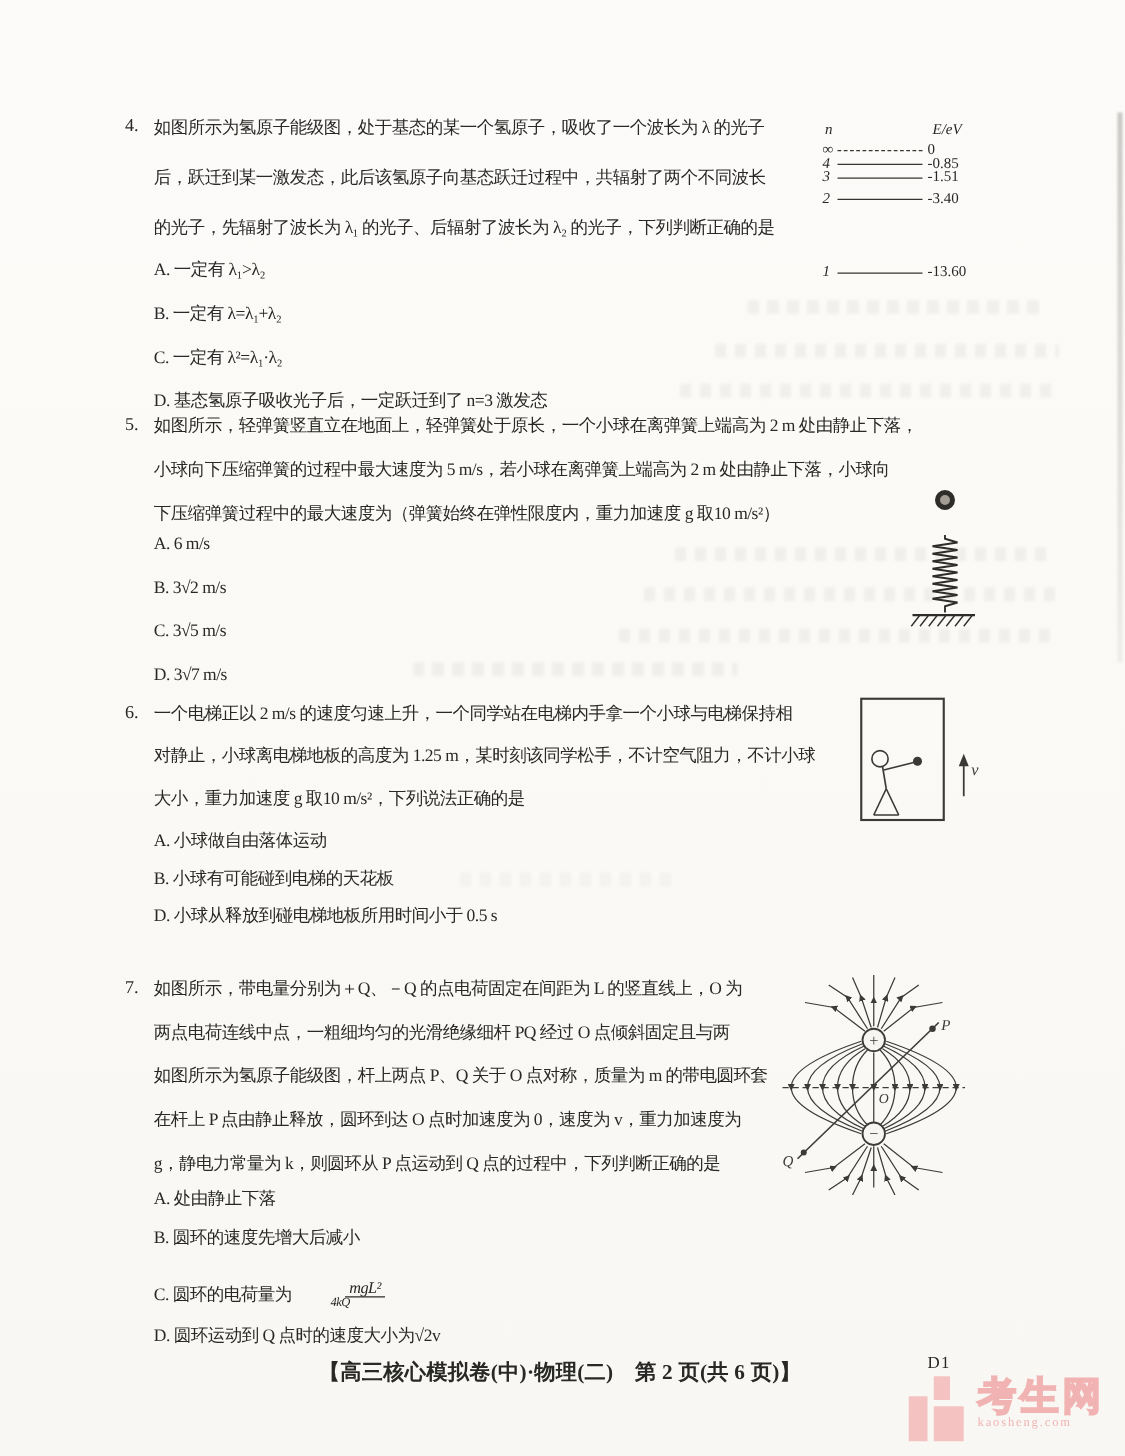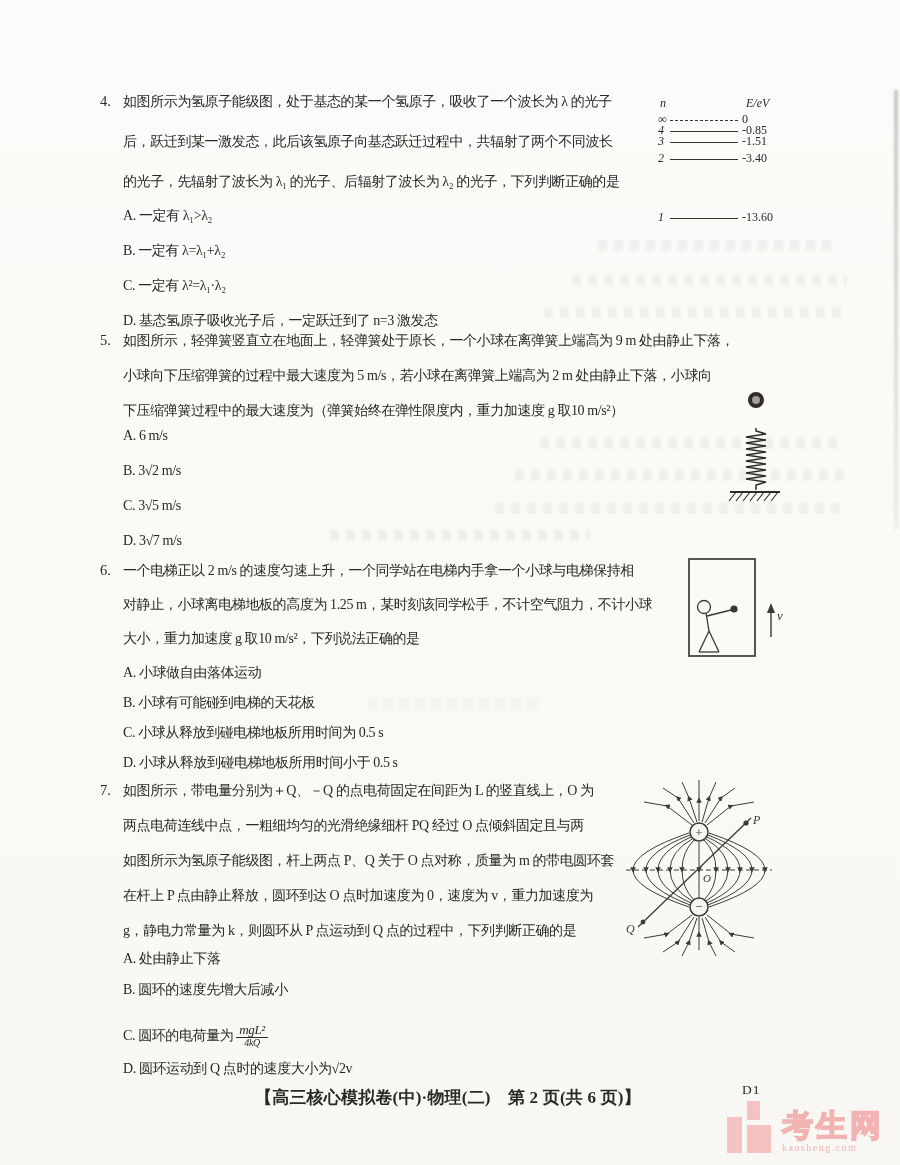--- a/index.html
+++ b/index.html
@@ -13,39 +13,39 @@
   .q{position:absolute;}
   .qnum{position:absolute;left:0;top:0;font-size:14.5px;}
   .qbody{margin-left:23px;}
   .line{white-space:nowrap;font-size:14px;letter-spacing:-0.4px;}
   .q4 .tline{height:40px;}  .q4 .oline{height:35px;}
   .q5 .tline{height:35px;}  .q5 .oline{height:35px;}
   .q6 .tline{height:34px;}  .q6 .oline{height:30px;}
   .q7 .tline{height:35px;}  .q7 .oline{height:31px;}
   .q7 .oline.tall{height:48px;display:flex;align-items:center;}
   .frac{display:inline-block;vertical-align:-12px;text-align:center;margin-left:3px;line-height:1.05;}
-  .frac .fnum{display:block;border-bottom:1px solid #2b2b29;padding:0 3px;font-size:13px;font-style:italic;}
+  .frac .fnum{display:block;border-bottom:1px solid #2b2b29;padding:0 3px;font-size:13px;font-style:italic;margin-left:40px;}
   .frac .fden{display:block;font-size:10px;font-style:italic;padding:0 3px;}
   
   .ediag{position:absolute;left:650px;top:98px;width:152px;height:132px;font-size:12px;}
   .erow{position:absolute;left:0;width:100%;height:0;}
   .erow .n{position:absolute;left:8px;top:-8px;font-style:italic;}
   .erow .ln{position:absolute;left:20px;right:64px;top:0;border-top:1.4px solid #37352f;}
   .erow.dashed .ln{border-top:1.4px dashed #37352f;}
   .erow .e{position:absolute;left:92px;top:-8px;white-space:nowrap;}
   .ehead .hn{position:absolute;left:10px;top:-8px;font-style:italic;}
   .ehead .he{position:absolute;left:96px;top:-8px;font-style:italic;white-space:nowrap;}
   
   .diag{position:absolute;}
   svg text{font-family:"Liberation Serif","DejaVu Serif",serif;}
   
   .footer{position:absolute;left:255px;top:1086px;font-size:17px;font-weight:700;letter-spacing:.2px;}
   .dcode{position:absolute;left:742px;top:1082px;font-size:13.5px;letter-spacing:1px;}
   
-  .wm{position:absolute;right:16px;bottom:12px;display:flex;align-items:flex-end;gap:7px;opacity:.8;}
+  .wm{position:absolute;right:16px;bottom:12px;display:flex;align-items:flex-start;gap:7px;opacity:.8;}
   .wm-logo{position:relative;width:48px;height:52px;}
   .wm-logo i{position:absolute;background:#f2a0a0;opacity:.75;}
   .wm-logo .b1{left:0;top:16px;width:15px;height:36px;}
   .wm-logo .b2{left:20px;top:0;width:13px;height:19px;}
   .wm-logo .b3{left:20px;top:24px;width:24px;height:28px;}
   .wm-cn{font-size:31px;font-weight:700;letter-spacing:3px;color:rgba(255,255,255,.1);
          -webkit-text-stroke:1.6px #f0a3a3;line-height:1;}
   .wm-en{font-size:10px;color:#efa3a3;letter-spacing:1.5px;margin-top:1px;}
   
   .bleed{position:absolute;height:11px;border-radius:2px;opacity:.55;filter:blur(1.2px);
@@ -107,21 +107,21 @@
     <div class="erow" style="top:120px;">
       <span class="n">1</span>
       <span class="ln"></span>
       <span class="e">-13.60</span>
     </div>
   </div>
 
   <div class="q q5" style="left:100px;top:332px;">
     <span class="qnum">5.</span>
     <div class="qbody">
-      <div class="line tline">如图所示，轻弹簧竖直立在地面上，轻弹簧处于原长，一个小球在离弹簧上端高为 9 m 处由静止下落，</div>
+      <div class="line tline">如图所示，轻弹簧竖直立在地面上，轻弹簧处于原长，一个小球在离弹簧上端高为 2 m 处由静止下落，</div>
       <div class="line tline">小球向下压缩弹簧的过程中最大速度为 5 m/s，若小球在离弹簧上端高为 2 m 处由静止下落，小球向</div>
       <div class="line tline" style="height:26px;">下压缩弹簧过程中的最大速度为（弹簧始终在弹性限度内，重力加速度 g 取10 m/s²）</div>
       <div class="line oline">A. 6 m/s</div>
       <div class="line oline">B. 3√2 m/s</div>
       <div class="line oline">C. 3√5 m/s</div>
       <div class="line oline">D. 3√7 m/s</div>
     </div>
   </div>
 
   <svg class="diag" style="left:726px;top:386px;" width="58" height="122" viewBox="0 0 58 122">
@@ -140,21 +140,20 @@
   </svg>
 
   <div class="q q6" style="left:100px;top:562px;">
     <span class="qnum">6.</span>
     <div class="qbody">
       <div class="line tline">一个电梯正以 2 m/s 的速度匀速上升，一个同学站在电梯内手拿一个小球与电梯保持相</div>
       <div class="line tline">对静止，小球离电梯地板的高度为 1.25 m，某时刻该同学松手，不计空气阻力，不计小球</div>
       <div class="line tline">大小，重力加速度 g 取10 m/s²，下列说法正确的是</div>
       <div class="line oline">A. 小球做自由落体运动</div>
       <div class="line oline">B. 小球有可能碰到电梯的天花板</div>
-      <div class="line oline">C. 小球从释放到碰电梯地板所用时间为 0.5 s</div>
       <div class="line oline">D. 小球从释放到碰电梯地板所用时间小于 0.5 s</div>
     </div>
   </div>
 
   <svg class="diag" style="left:686px;top:557px;" width="102" height="102" viewBox="0 0 102 102">
     <rect x="3" y="2" width="66" height="97" fill="none" stroke="#3a3936" stroke-width="1.7"></rect>
     <g stroke="#3a3936" stroke-width="1.3" fill="none">
       <circle cx="18" cy="50" r="6.5"></circle>
       <line x1="20" y1="56" x2="23" y2="74"></line>
       <line x1="23" y1="74" x2="13" y2="95"></line>

